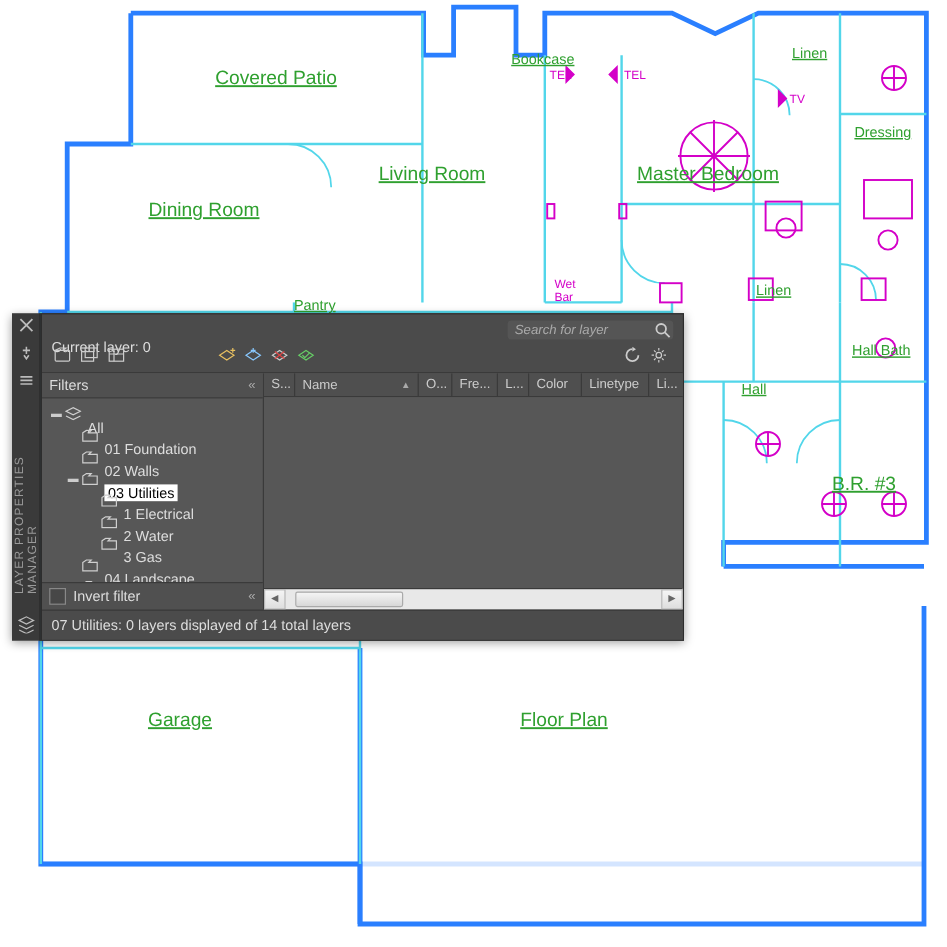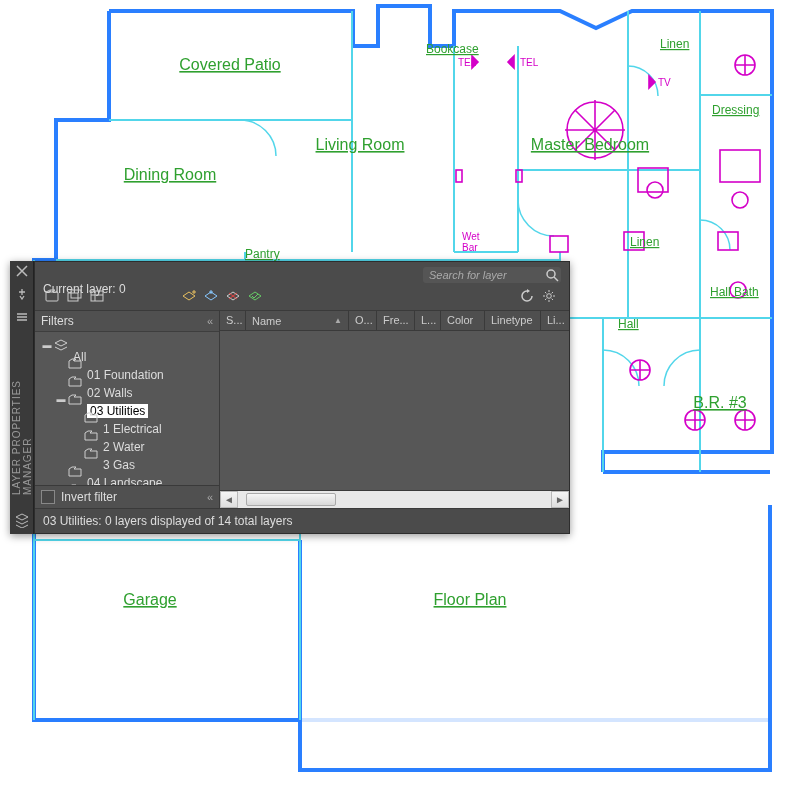--- a/index.html
+++ b/index.html
@@ -500,15 +500,15 @@
         </div>
         <div class="listbody"></div>
         <div class="hscroll">
           <div class="arrow l">◄</div>
           <div class="thumb"></div>
           <div class="arrow r">►</div>
         </div>
       </div>
     </div>
 
-    <div class="panel-status">03 Utilities: 0 layers displayed of 14 total layers</div>
+    <div class="panel-status">07 Utilities: 0 layers displayed of 14 total layers</div>
   </div>
 </div>
 
 </body></html>

